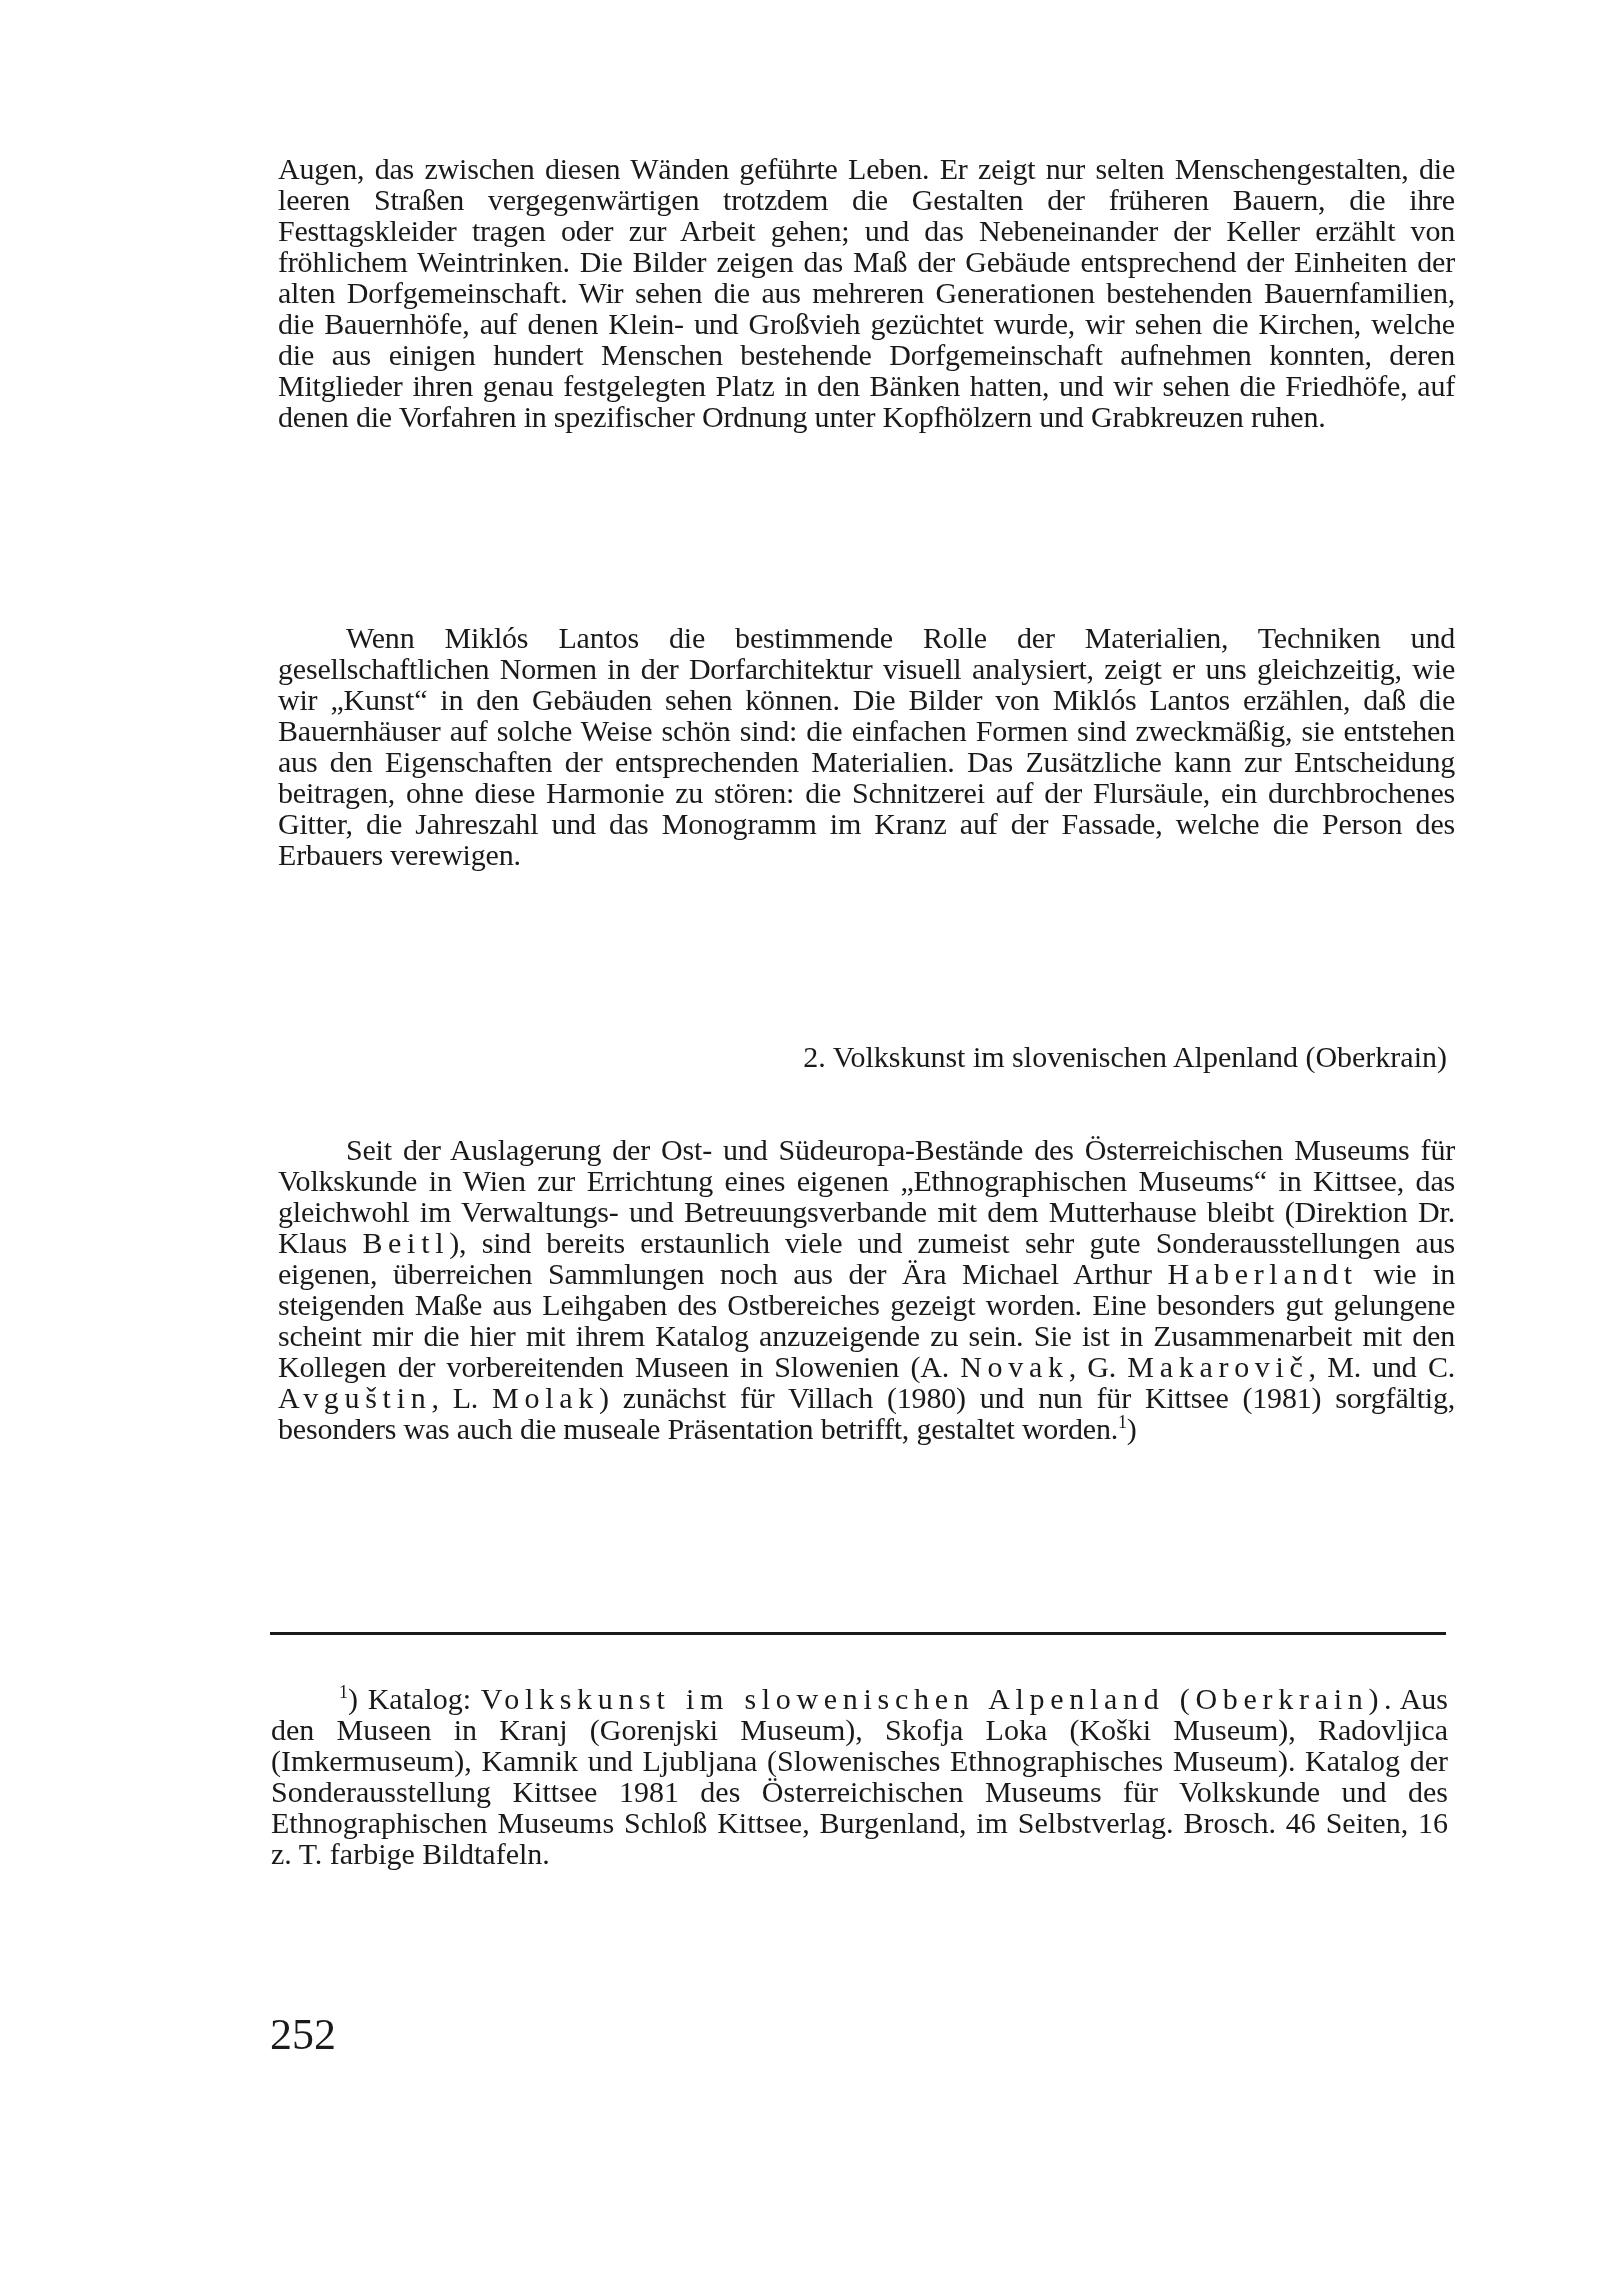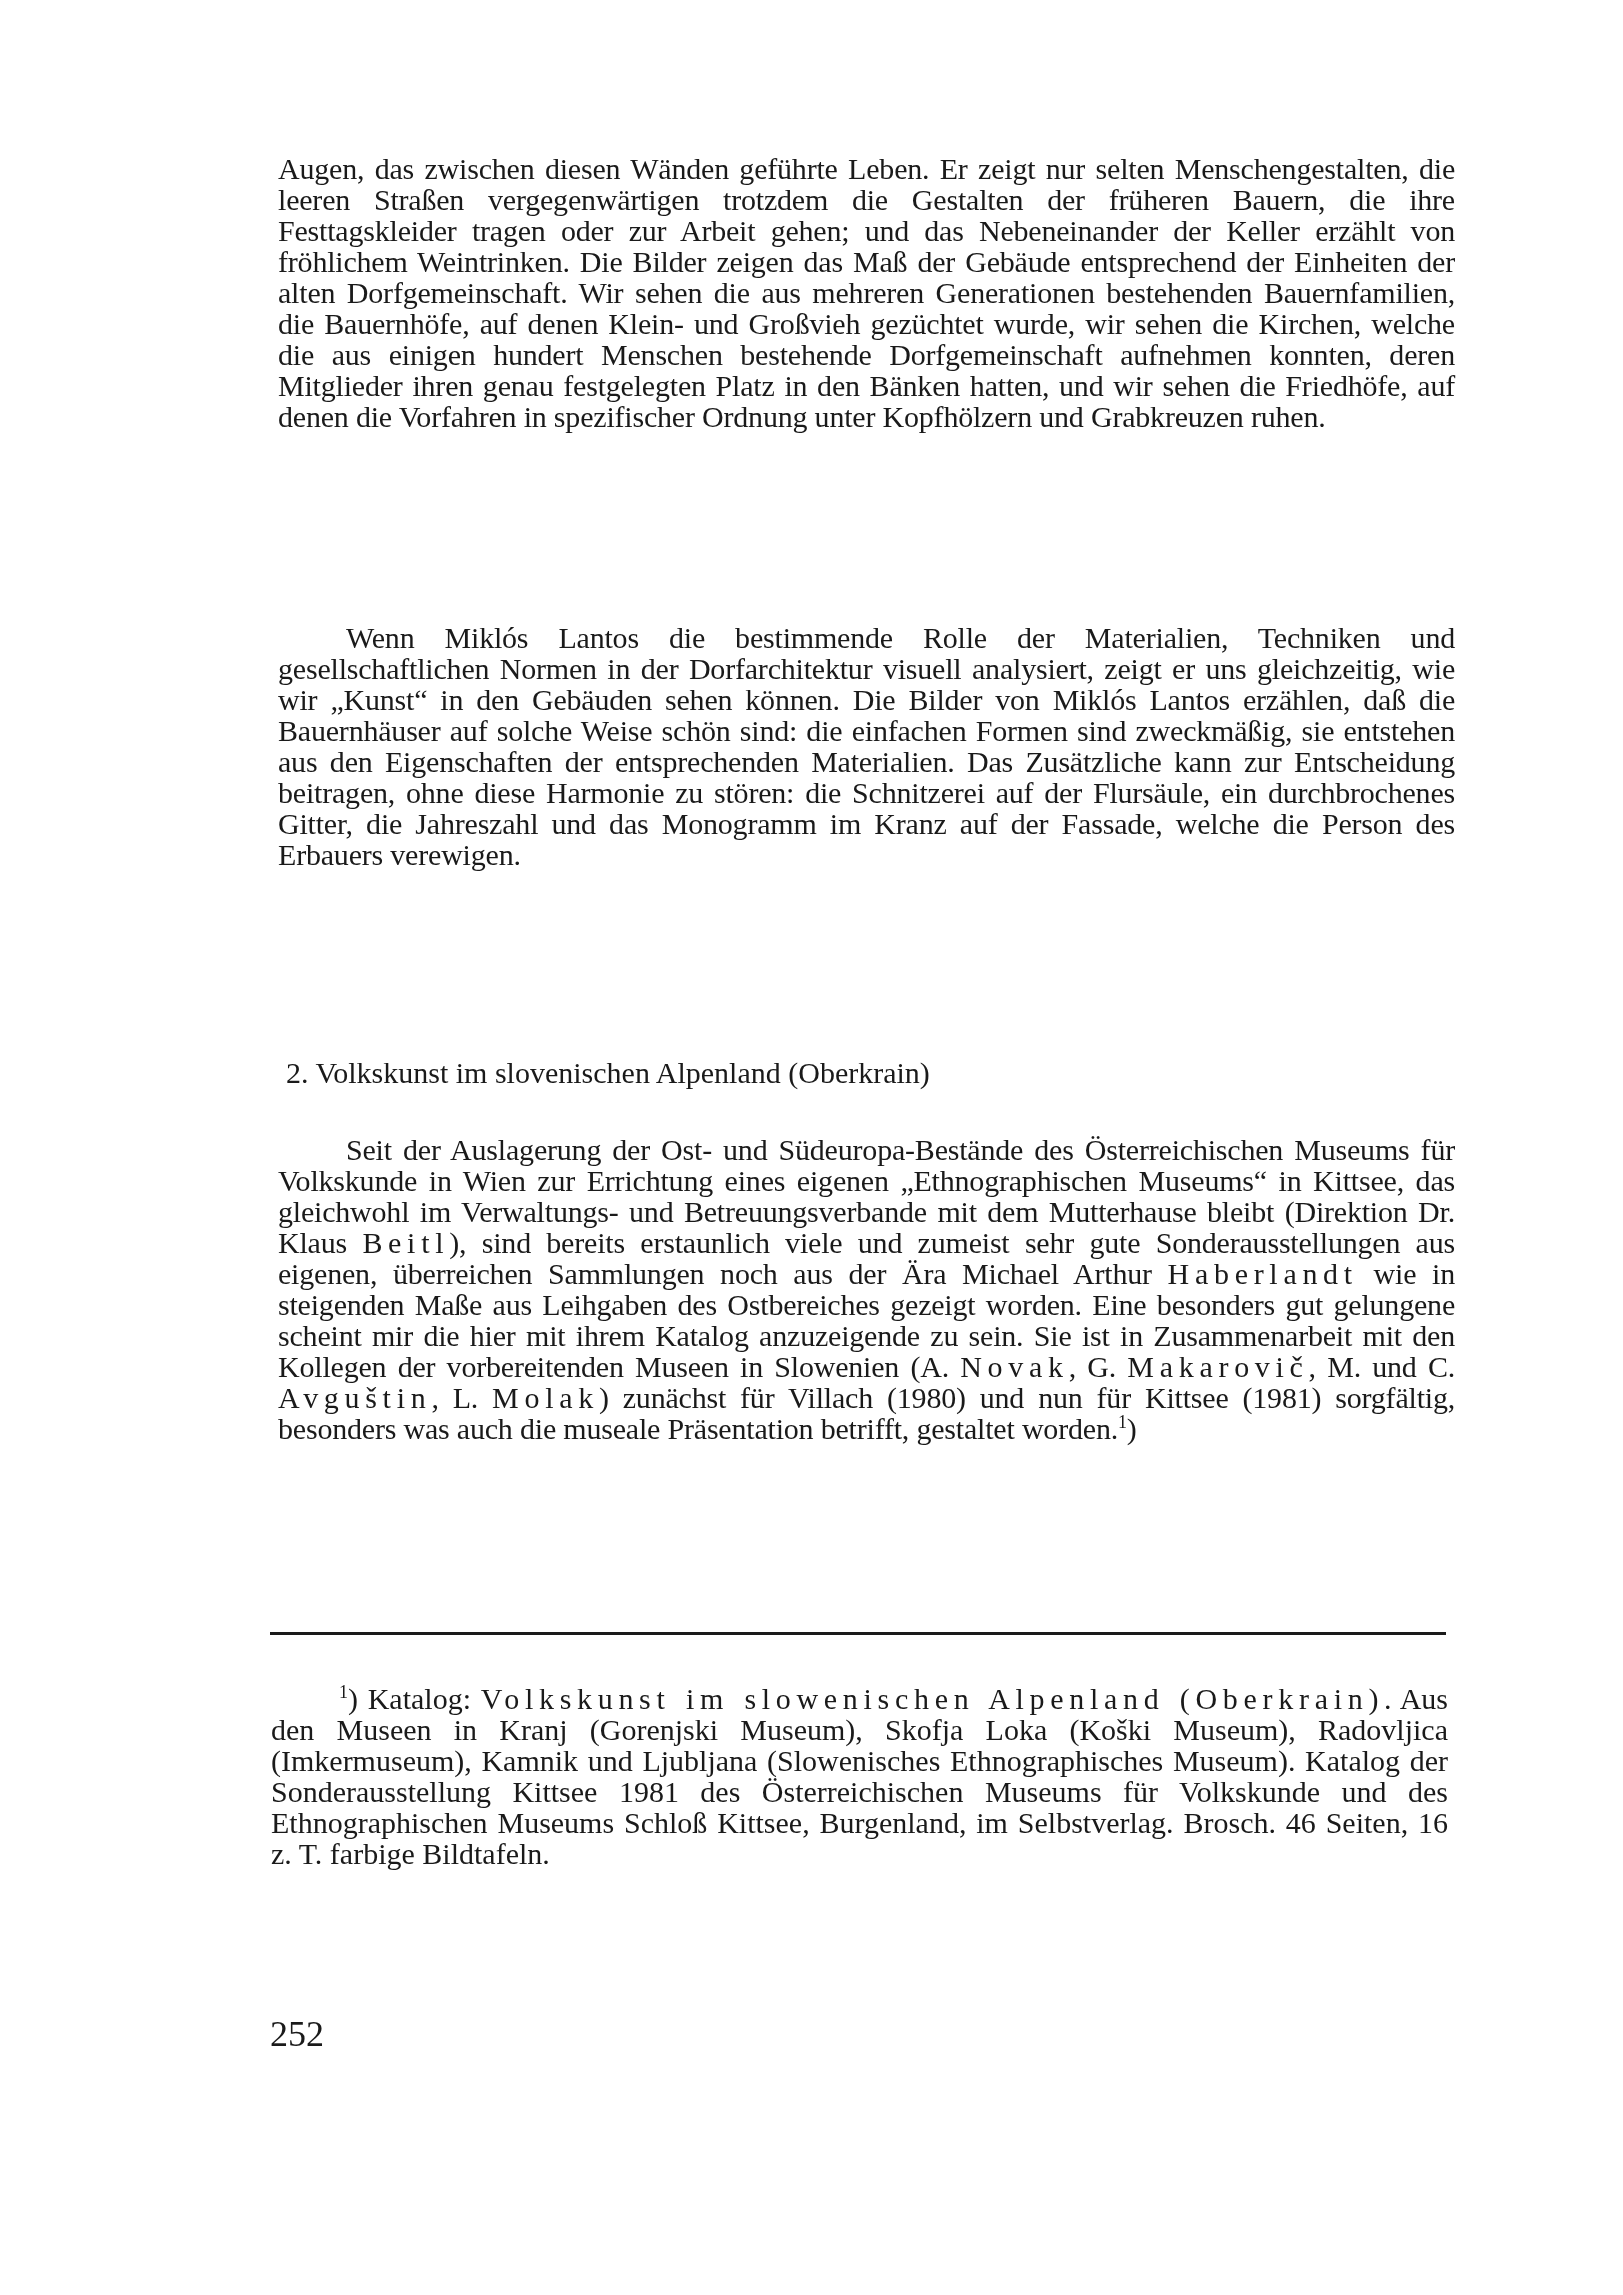--- a/index.html
+++ b/index.html
@@ -30,24 +30,24 @@
       text-align: justify;
       letter-spacing: -0.2px;
       margin: 0;
     }
     .para.indent { text-indent: 68px; }
     .sp { letter-spacing: 5.7px; }
     .heading {
       position: absolute;
       left: 0;
       width: 1177px;
-      text-align: left;
+      text-align: right;
       font-size: 30px;
       line-height: 32px;
-      margin: 16px;
+      margin: 0;
     }
     .rule {
       position: absolute;
       left: 0;
       width: 1176px;
       height: 3.2px;
       background: #1a1a1a;
     }
     .footnote {
       position: absolute;
@@ -60,21 +60,21 @@
       margin: 1px;
     }
     sup {
       font-size: 18px;
       line-height: 0;
       vertical-align: 11.4px;
     }
     .page-number {
       position: absolute;
       left: 0;
-      font-size: 36px;
+      font-size: 44px;
       line-height: 39px;
     }
   </style>
 </head>
 <body>
 
 <div class="page">
 
   <p class="para" style="top:153px;">Augen, das zwischen diesen Wänden geführte Leben. Er zeigt nur selten Menschengestalten, die leeren Straßen vergegenwärtigen trotzdem die Gestalten der früheren Bauern, die ihre Festtagskleider tragen oder zur Arbeit gehen; und das Nebeneinander der Keller erzählt von fröhlichem Weintrinken. Die Bilder zeigen das Maß der Gebäude entsprechend der Einheiten der alten Dorfgemeinschaft. Wir sehen die aus mehreren Generationen bestehenden Bauernfamilien, die Bauernhöfe, auf denen Klein- und Großvieh gezüchtet wurde, wir sehen die Kirchen, welche die aus einigen hundert Menschen bestehende Dorfgemeinschaft aufnehmen konnten, deren Mitglieder ihren genau festgelegten Platz in den Bänken hatten, und wir sehen die Friedhöfe, auf denen die Vorfahren in spezifischer Ordnung unter Kopfhölzern und Grabkreuzen ruhen.</p>
 

